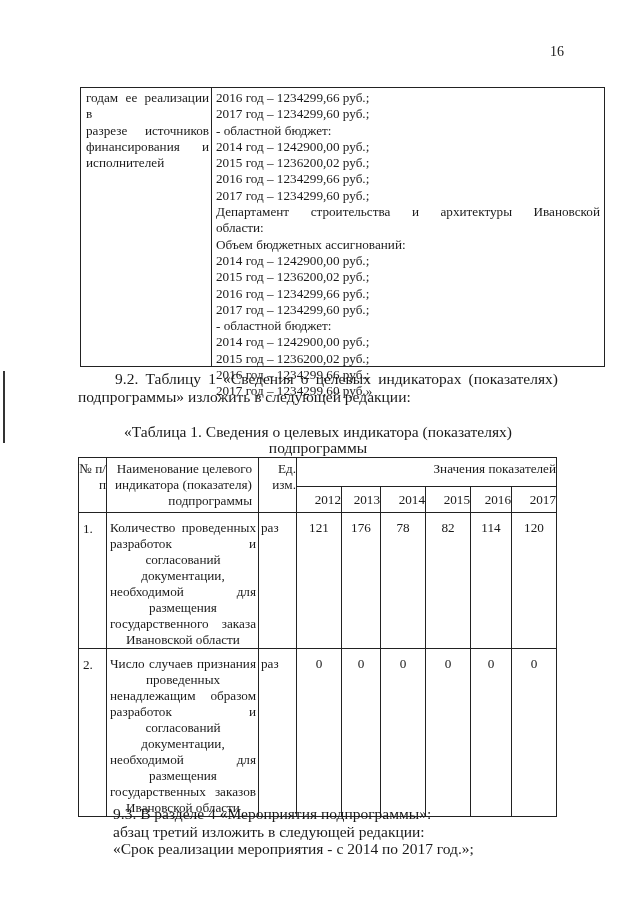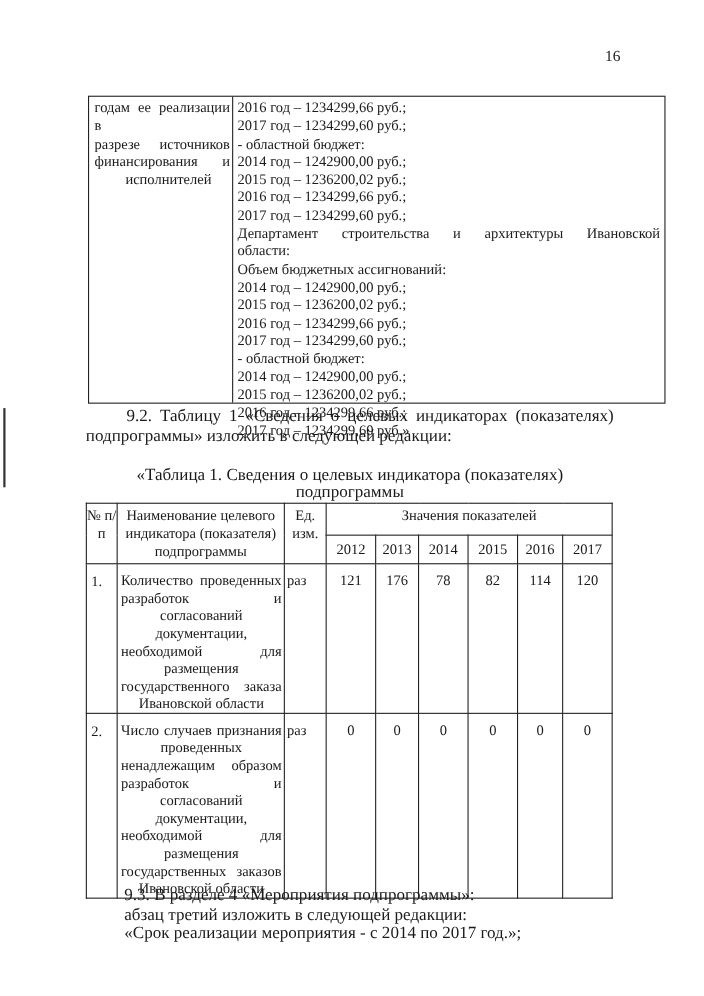--- a/index.html
+++ b/index.html
@@ -21,21 +21,21 @@
     position: absolute; left: 80px; top: 87px; width: 525px; height: 280px;
     border: 1px solid #222; box-sizing: border-box;
     font-size: 13.2px; line-height: 16.3px;
   }
   .budget-table .left-col {
     position: absolute; left: 0; top: 0; width: 131px; height: 100%;
     border-right: 1px solid #222; box-sizing: border-box;
     padding: 2px 2px 0 5px;
   }
   .budget-table .left-col .jl { display: block; text-align: justify; text-align-last: justify; }
-  .budget-table .left-col .ll { display: block; text-align: left; margin-left: 28px; }
+  .budget-table .left-col .ll { display: block; text-align: left; }
   .budget-table .right-col {
     position: absolute; left: 131px; top: 0; right: 0; height: 100%;
     padding: 2px 4px 0 4px; box-sizing: border-box;
   }
   .budget-table .right-col .line { display: block; white-space: nowrap; }
   .budget-table .right-col .line.justified { text-align: justify; text-align-last: justify; white-space: normal; }
 
   .para {
     position: absolute; left: 78px; width: 480px;
     font-size: 15.5px; line-height: 17.5px;
@@ -51,21 +51,21 @@
 
   
   .ind-table {
     position: absolute; left: 78px; top: 457px;
     border-collapse: collapse; font-size: 13.2px; line-height: 16px;
     table-layout: fixed;
   }
   .ind-table td, .ind-table th {
     border: 1px solid #222; padding: 0; vertical-align: top; font-weight: normal;
   }
-  .ind-table th { text-align: center; }
+  .ind-table th { text-align: right; }
   .ind-table .hdr-top th { height: 25px; padding-top: 3px; }
   .ind-table .hdr-years th { height: 25px; vertical-align: middle; }
   .ind-table td.num { padding: 8px 0 0 4px; }
   .ind-table td.name { padding: 7px 2px 0 3px; }
   .ind-table td.name .jl { display: block; text-align: justify; text-align-last: justify; }
   .ind-table td.name .ll { display: block; text-align: center; }
   .ind-table td.unit { padding: 7px 0 0 2px; }
   .ind-table td.val { text-align: center; padding-top: 7px; margin-top: 22px; }
   .ind-table tr.row1 td { height: 125px; }
   .ind-table tr.row2 td { height: 152px; }

